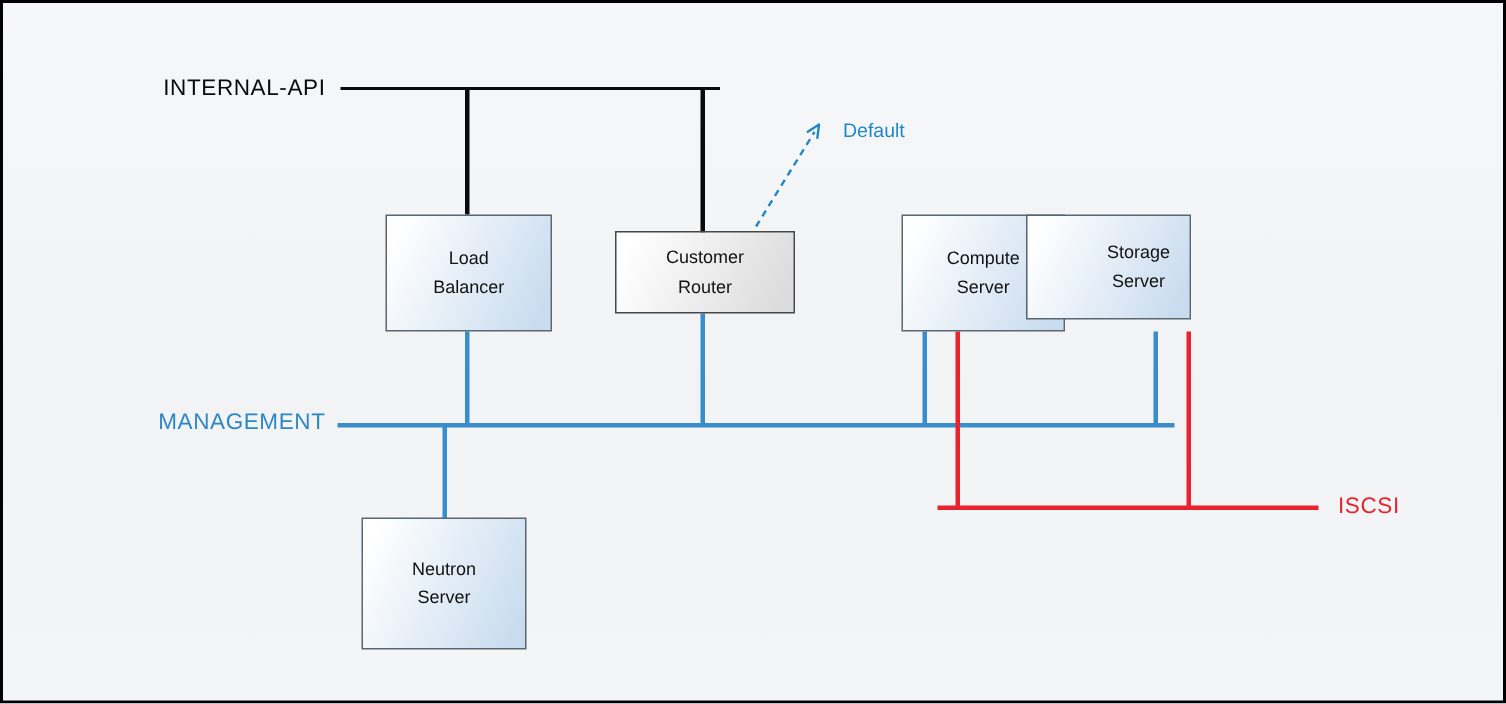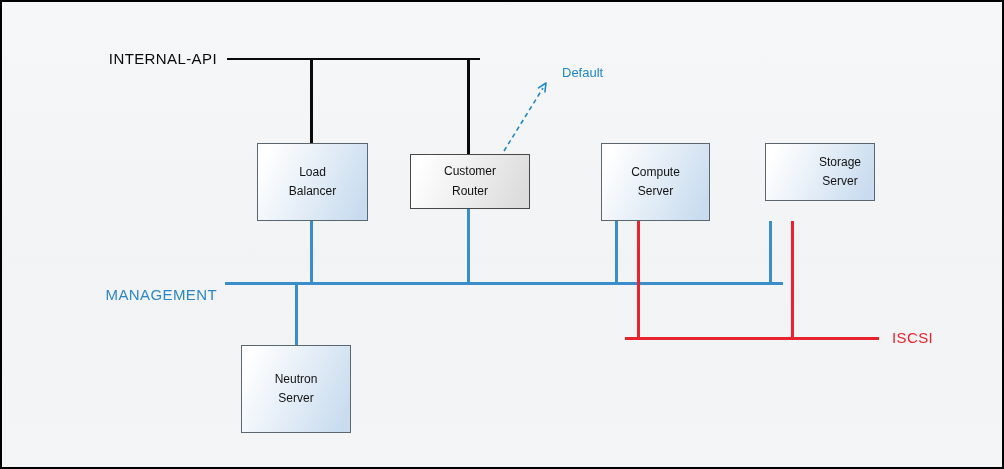--- a/index.html
+++ b/index.html
@@ -38,38 +38,38 @@
   .node .node-label{
     font-size:12px;line-height:1.6;color:#121212;
     text-align:center;white-space:pre-line;
   }
   .node.router{
     border:1.5px solid #474747;
     background:linear-gradient(115deg,var(--node-fill-start) 8%,var(--router-fill-end) 92%);
   }
   
   #default-label{
-    position:absolute;left:560px;top:63px;
+    position:absolute;left:560px;top:77px;
     font-size:13px;color:var(--annotation-blue);white-space:nowrap;
   }
   #default-arrow{position:absolute;left:488px;top:70px;z-index:2;}
   
   .z1{z-index:1}.z2{z-index:2}
 </style>
 </head>
 <body>
 
 <div id="canvas">
 
   <div class="netlabel right" id="lbl-internal-api" style="left:100px;width:115px;top:47px;">INTERNAL-API</div>
   <div class="line black" style="left:225px;top:56px;width:253px;height:2px;"></div>
   <div class="line black" style="left:308px;top:57px;width:3px;height:84px;"></div>
   <div class="line black" style="left:465px;top:57px;width:3px;height:96px;"></div>
 
-  <div class="netlabel right" id="lbl-management" style="left:100px;width:115px;top:283px;">MANAGEMENT</div>
+  <div class="netlabel right" id="lbl-management" style="left:100px;width:115px;top:270px;">MANAGEMENT</div>
   <div class="line blue z1" style="left:223px;top:280px;width:558px;height:3px;"></div>
   <div class="line blue z1" style="left:308px;top:219px;width:3px;height:62px;"></div>
   <div class="line blue z1" style="left:465px;top:207px;width:3px;height:74px;"></div>
   <div class="line blue z1" style="left:613px;top:219px;width:3px;height:62px;"></div>
   <div class="line blue z1" style="left:767px;top:219px;width:3px;height:62px;"></div>
   <div class="line blue z1" style="left:293px;top:282px;width:3px;height:62px;"></div>
 
   <div class="netlabel" id="lbl-iscsi" style="left:890px;top:326px;">ISCSI</div>
   <div class="line red z2" style="left:623px;top:335px;width:254px;height:3px;"></div>
   <div class="line red z2" style="left:635px;top:219px;width:3px;height:118px;"></div>
@@ -89,21 +89,21 @@
   <div class="node router" style="left:408px;top:152px;width:120px;height:55px;">
     <div class="node-label">Customer
 Router</div>
   </div>
 
   <div class="node" style="left:571px;top:141px;width:109px;height:78px;margin-left:28px;">
     <div class="node-label">Compute
 Server</div>
   </div>
 
-  <div class="node" style="left:763px;top:141px;width:110px;height:58px;padding-left:40px;">
+  <div class="node" style="left:682px;top:141px;width:110px;height:70px;padding-left:40px;">
     <div class="node-label">Storage
 Server</div>
   </div>
 
   <div class="node" style="left:239px;top:343px;width:110px;height:88px;">
     <div class="node-label">Neutron
 Server</div>
   </div>
 
 </div>

